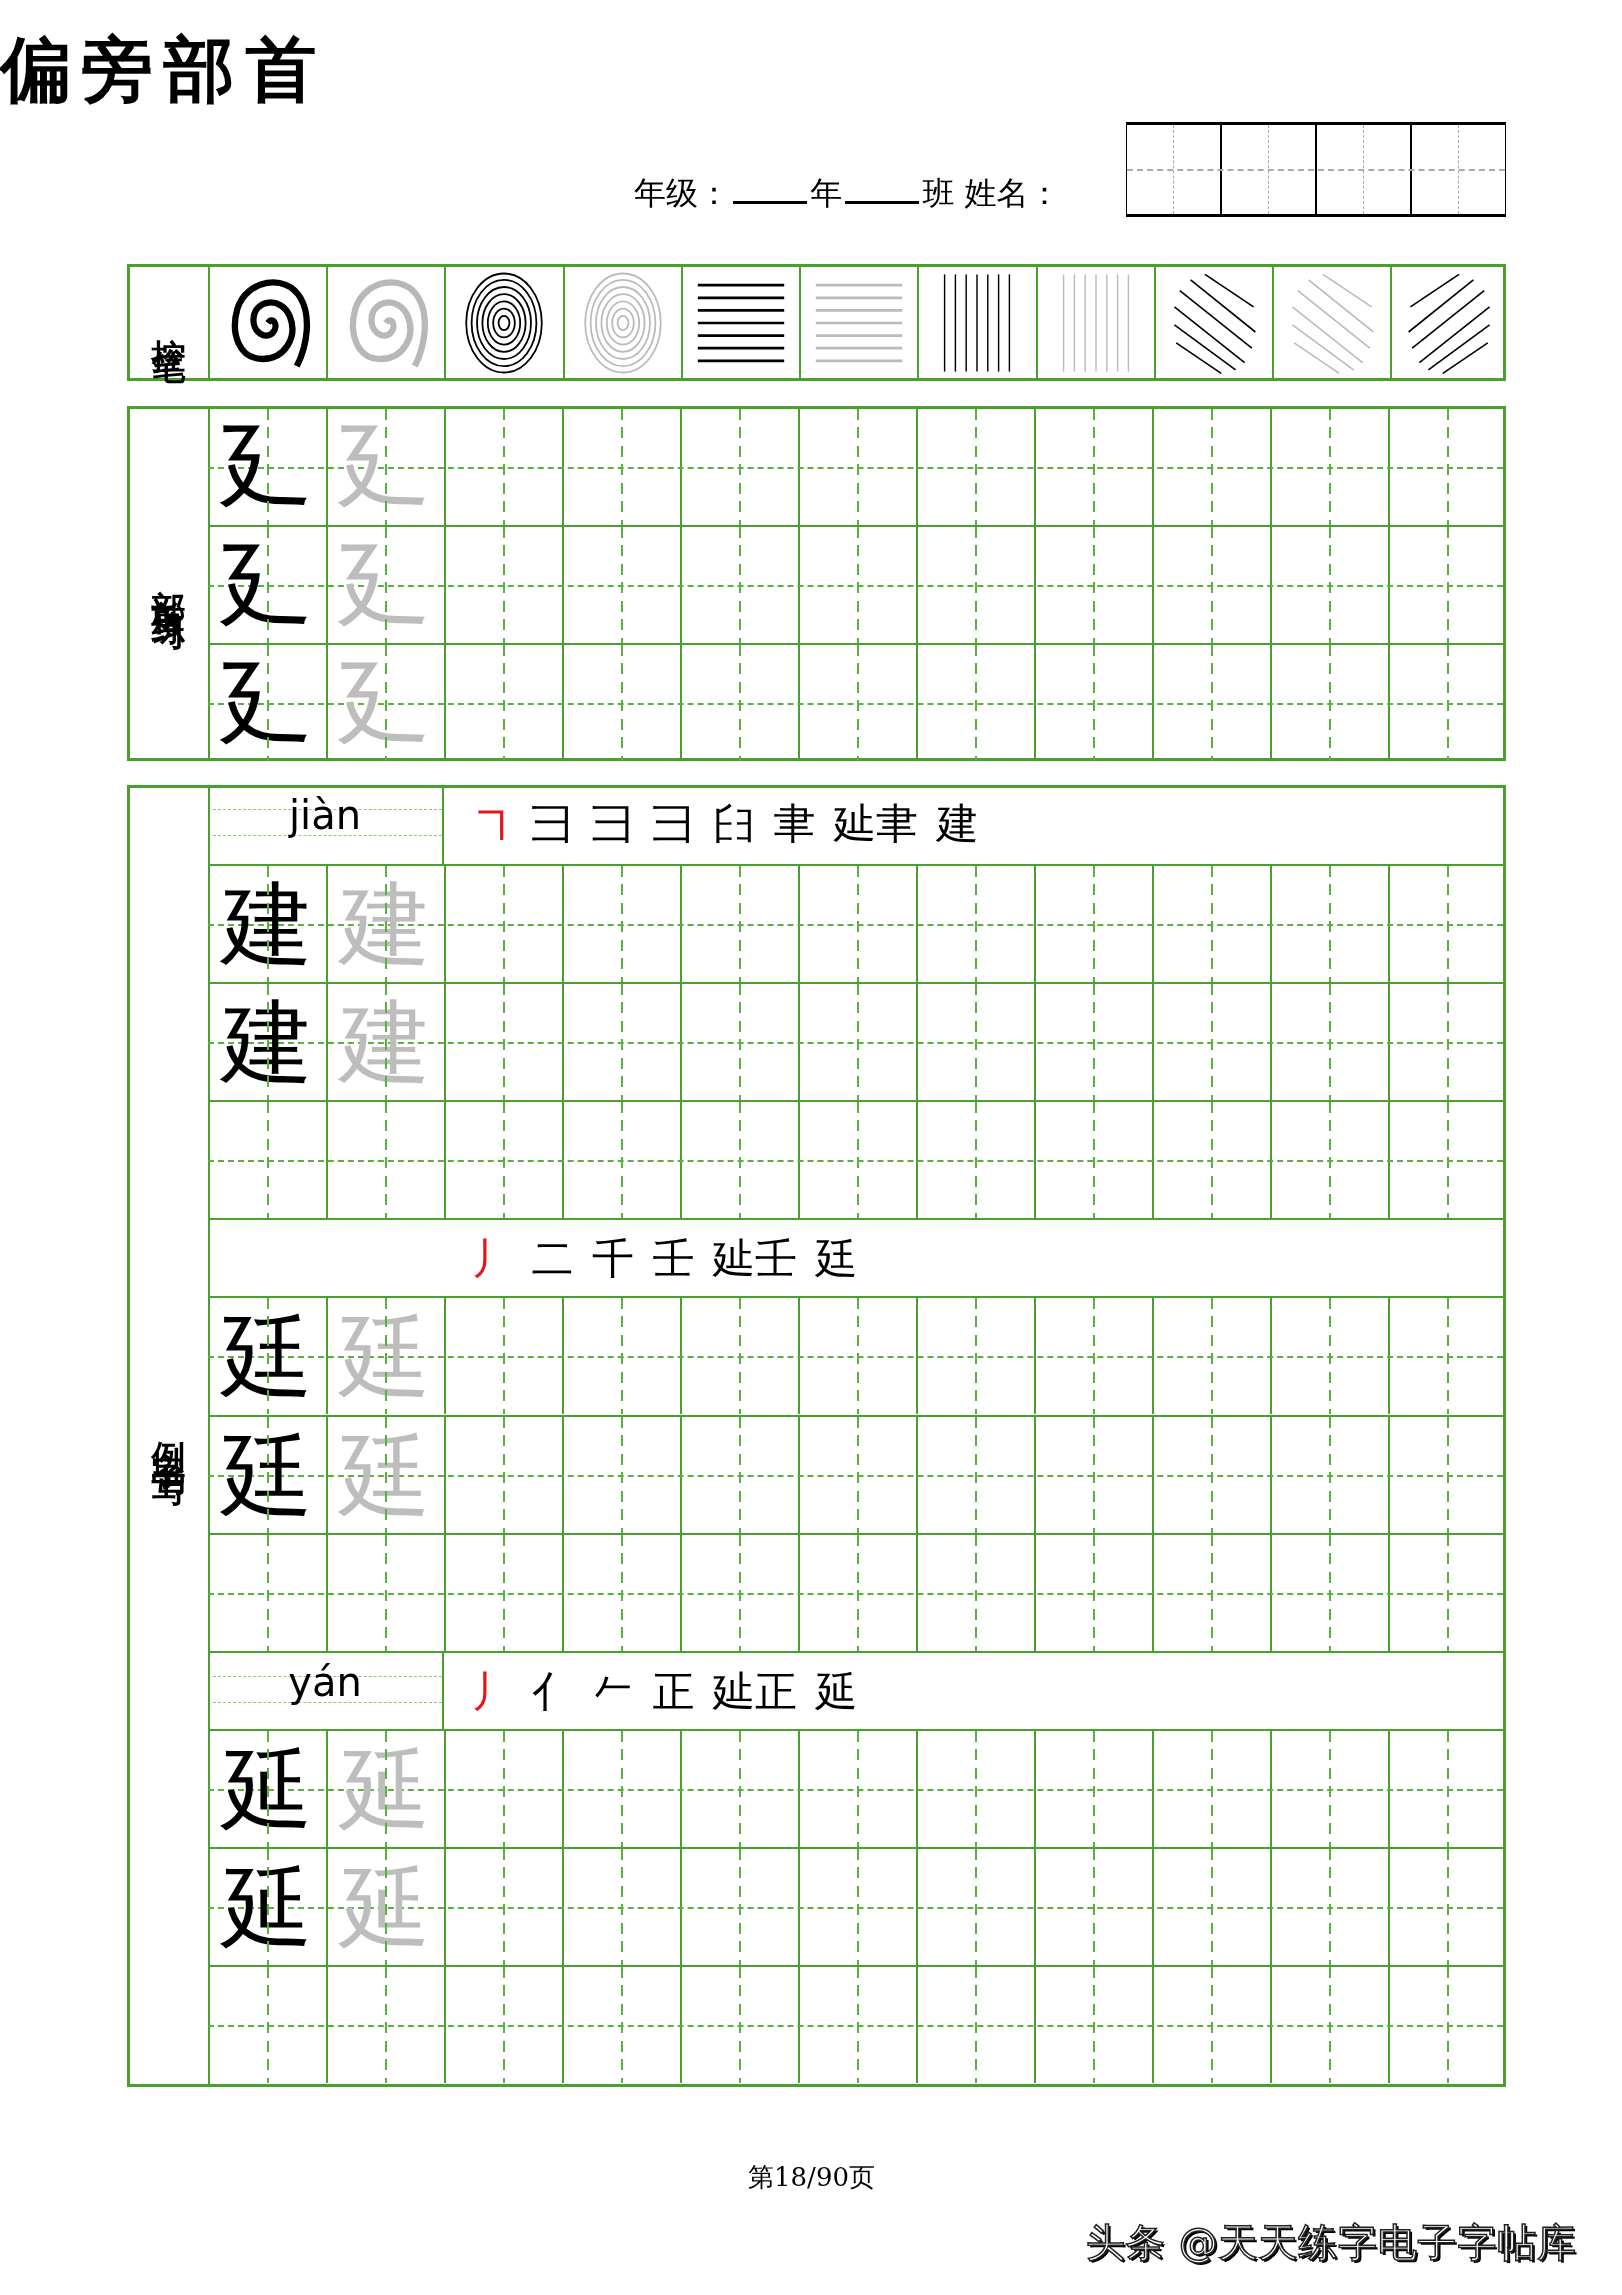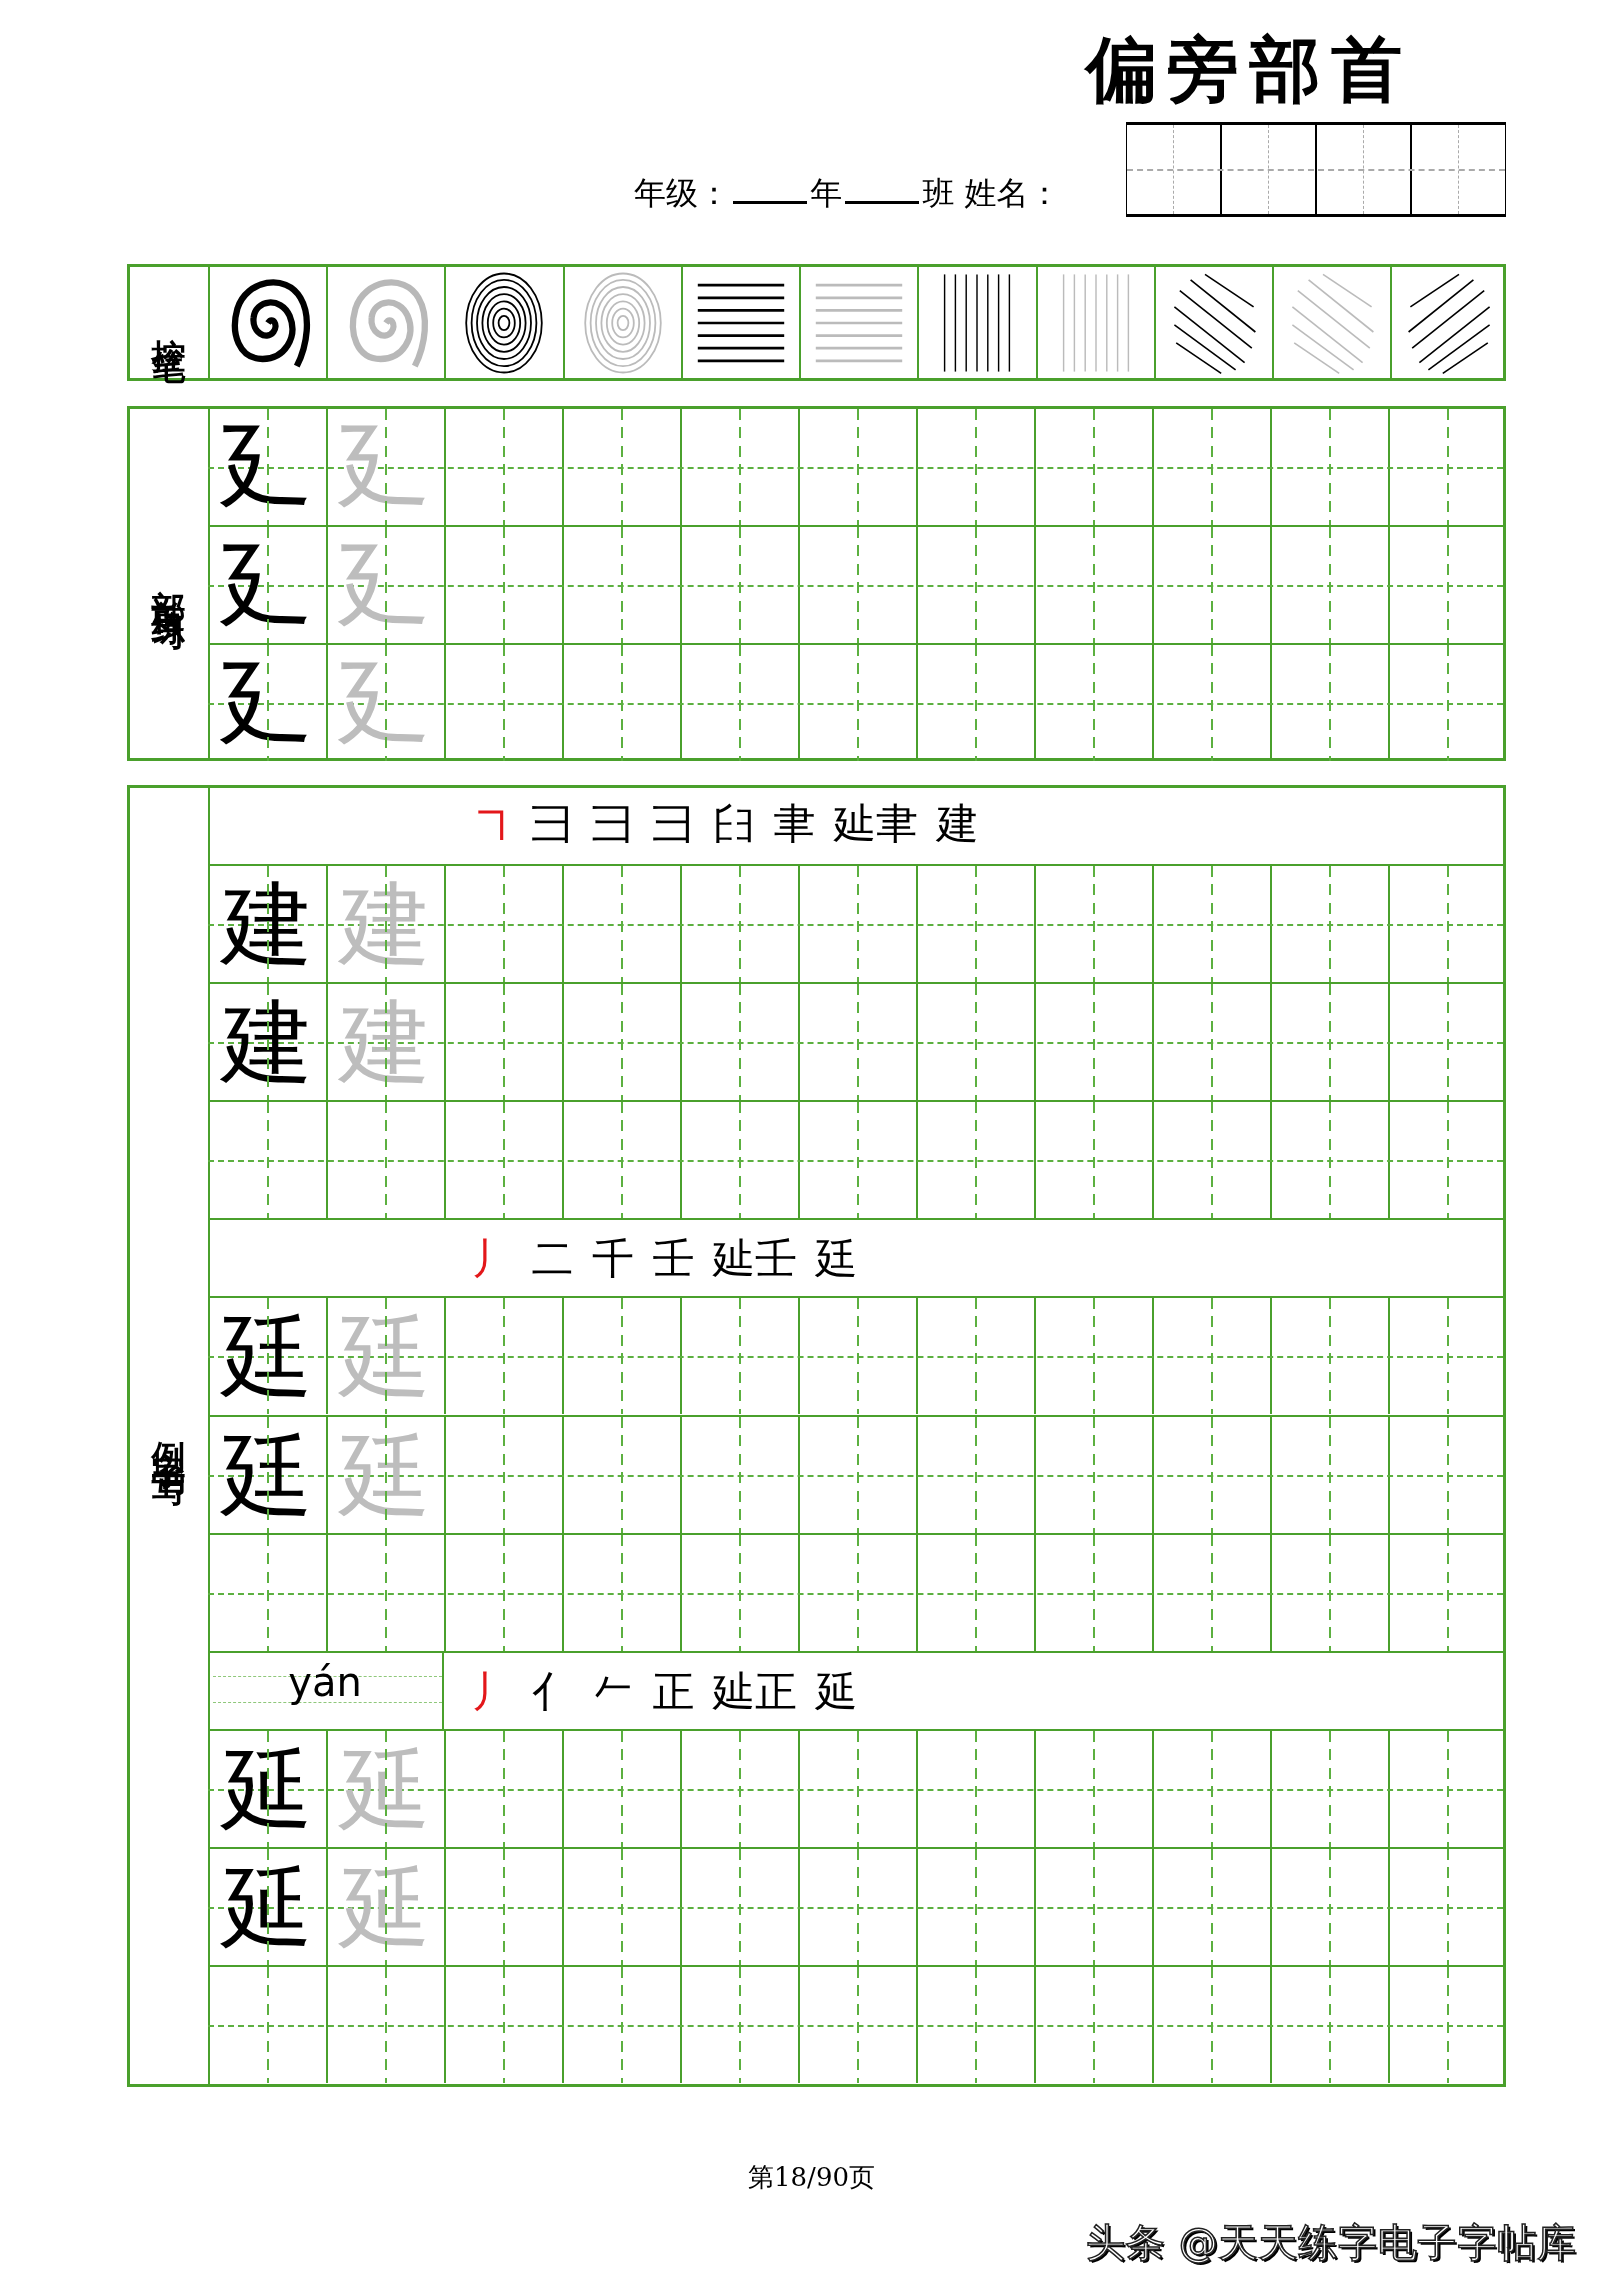--- a/index.html
+++ b/index.html
@@ -1,18 +1,18 @@
 <!DOCTYPE html>
 <html style="font-size:12.4px"><head>
 <meta charset="utf-8">
 <style>
   html,body{margin:0;padding:0;background:#fff;}
   body{width:1623px;height:2295px;position:relative;overflow:hidden;font-family:"DejaVu Serif",serif;color:#000;}
   .abs{position:absolute;}
-  #title{left:0;width:1413px;top:23px;text-align:right;font-size:71px;font-weight:bold;letter-spacing:10.8px;font-family:"DejaVu Serif",serif;}
+  #title{left:0;width:1413px;top:23px;text-align:left;font-size:71px;font-weight:bold;letter-spacing:10.8px;font-family:"DejaVu Serif",serif;}
   #info{left:634px;top:166px;font-size:32px;line-height:54px;white-space:nowrap;}
   #info .blank{display:inline-block;width:74px;border-bottom:3.1px solid #000;height:31px;vertical-align:baseline;margin:0 3.1px;}
   #namebox{left:1126px;top:122px;width:380px;height:95px;border-top:3.9px solid #000;border-bottom:3.9px solid #000;border-left:1.5px solid #000;border-right:1.5px solid #000;box-sizing:border-box;
     background:
       repeating-linear-gradient(to right, transparent 0 93px, #000 93px 95px),
       linear-gradient(to bottom, transparent 0 43px, transparent 43px) ;}
   #namebox .hd{position:absolute;left:0;right:0;top:44px;border-top:2.3px dashed #aaa;}
   #namebox .vd{position:absolute;top:0;bottom:0;border-left:1.5px dashed #aaa;}
 
   .gbox{border:3.1px solid #4aa02c;box-sizing:border-box;}
@@ -216,20 +216,25 @@
     <div class="ch light" style="left:118px">廴</div>
   </div>
 </div>
 
 <div id="ex" class="abs gbox">
   <div class="lbl">
       <span>例字书写</span>
     </div>
 
   <div class="hrow" style="top:-2.3px;border-top:none">
+    <div class="py">
+      <div class="l1"></div>
+        <div class="l2"></div>
+      <div class="txt">jiàn</div>
+    </div>
     <div class="strokes">
       <span class="s red">㇕</span>
       <span class="s">⺕</span>
       <span class="s">⺕</span>
       <span class="s">彐</span>
       <span class="s">⺽</span>
       <span class="s">聿</span>
       <span class="s">㢟聿</span>
       <span class="s">建</span>
     </div>

